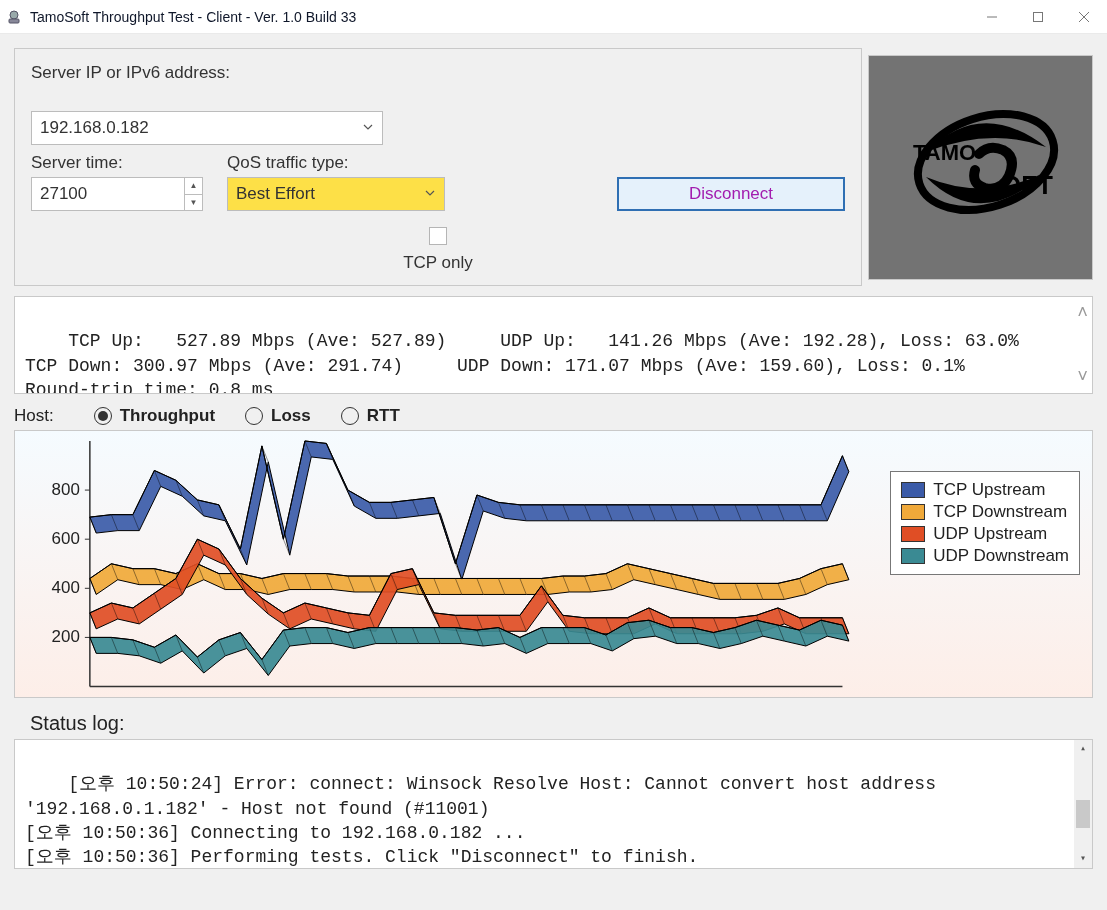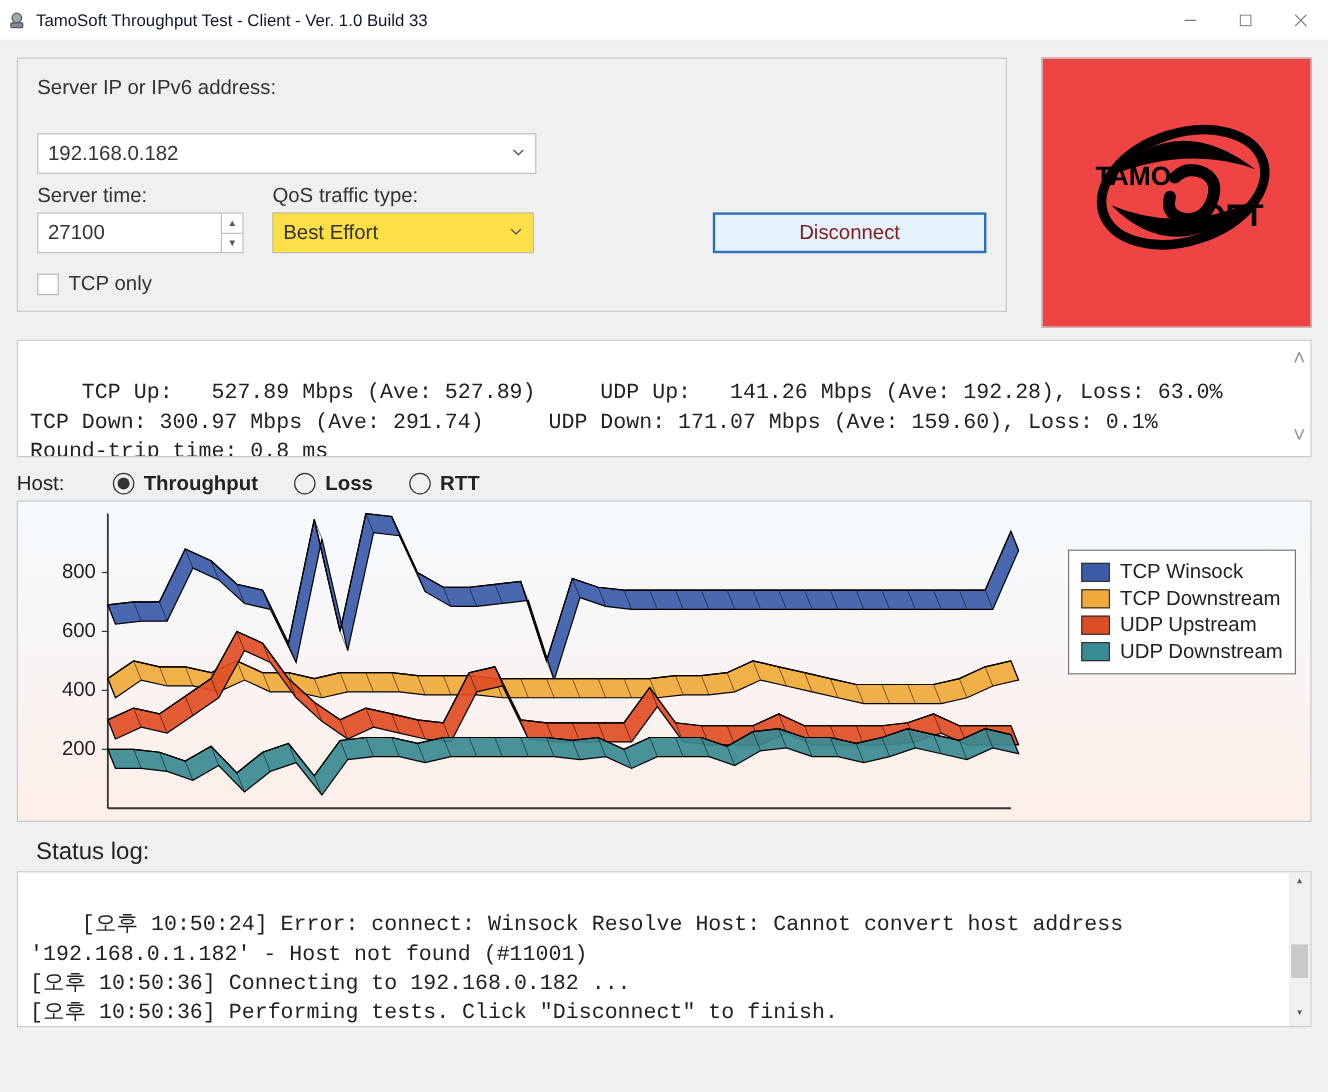--- a/index.html
+++ b/index.html
@@ -42,22 +42,22 @@
 
   
   .client {
     background: #f0f0f0;
     padding: 14px;
     height: 876px;
   }
 
   .top-row {
     display: flex;
-    gap: 29px;
-    align-items: flex-start;
+    gap: 6px;
+    align-items: center;
     margin-bottom: 10px;
   }
 
   .conn-panel {
     flex: 1;
     border: 1px solid #c9c9c9;
     padding: 14px 16px 12px 16px;
     font-size: 17px;
     color: #333;
   }
@@ -70,21 +70,21 @@
   .combo, .num, .select {
     height: 34px;
     border: 1px solid #bcbcbc;
     background: #fff;
     font-size: 17px;
     padding: 0 8px;
     display: flex;
     align-items: center;
     position: relative;
   }
-  .combo { width: 416px; margin-top: 24px; }
+  .combo { width: 352px; margin-top: 24px; }
   .combo .chev {
     position: absolute; right: 8px; top: 50%; transform: translateY(-50%);
     color: #555;
   }
 
   .num { width: 172px; padding-right: 18px; }
   .num .spin {
     position: absolute; right: 0; top: 0; bottom: 0; width: 18px;
     border-left: 1px solid #bcbcbc;
     display: flex; flex-direction: column;
@@ -109,32 +109,32 @@
     width: 228px; height: 34px;
     display: flex; align-items: center; justify-content: center;
     font-size: 17px;
     border: 1px solid #b5b5b5;
     background: #d9d9d9;
     color: #666;
   }
   .btn.active {
     border: 2px solid #2f6fb3;
     background: #e5f1fb;
-    color: #7f1d1d;
-  }
-
-  .chk-row { margin-top: 16px; display: flex; align-items: center; gap: 8px; }
+    color: #a21caf;
+  }
+
+  .chk-row { margin-top: 16px; display: flex; align-items: center; gap: 8px; flex-direction: column; }
   .chk {
     width: 18px; height: 18px; border: 1px solid #b5b5b5; background: #fff;
   }
 
   .logo-panel {
     width: 225px; height: 225px;
     border: 1px solid #c9c9c9;
-    background: #ef4444;
+    background: #737373;
     display: flex; align-items: center; justify-content: center;
   }
   .logo-panel svg { width: 180px; height: 150px; }
 
   
   .stats-box {
     border: 1px solid #c9c9c9;
     background: #fff;
     padding: 8px 10px;
     font-family: "Consolas", "Courier New", monospace;
@@ -482,21 +482,21 @@
         <line x1="742.8285714285714" y1="189.57999999999998" x2="749.2285714285714" y2="205.57999999999998" stroke="#000" stroke-width="0.6" opacity="0.7"></line>
         <line x1="764.3714285714285" y1="194.5" x2="770.7714285714285" y2="210.5" stroke="#000" stroke-width="0.6" opacity="0.7"></line>
         <line x1="785.9142857142857" y1="199.42000000000002" x2="792.3142857142857" y2="215.42000000000002" stroke="#000" stroke-width="0.6" opacity="0.7"></line>
         <line x1="807.4571428571428" y1="189.57999999999998" x2="813.8571428571428" y2="205.57999999999998" stroke="#000" stroke-width="0.6" opacity="0.7"></line>
         <line x1="829" y1="194.5" x2="835.4" y2="210.5" stroke="#000" stroke-width="0.6" opacity="0.7"></line>
         <polyline points="75,206.8 96.54285714285714,206.8 118.08571428571429,209.26000000000002 139.62857142857143,216.64 161.17142857142858,204.34 182.71428571428572,226.48 204.25714285714287,209.26000000000002 225.8,201.88 247.34285714285713,228.94 268.88571428571424,199.42000000000002 290.42857142857144,196.96 311.97142857142853,196.96 333.51428571428573,201.88 355.0571428571429,196.96 376.6,196.96 398.1428571428571,196.96 419.68571428571425,196.96 441.2285714285714,196.96 462.77142857142854,199.42000000000002 484.3142857142857,196.96 505.85714285714283,206.8 527.4,196.96 548.9428571428571,196.96 570.4857142857143,196.96 592.0285714285715,204.34 613.5714285714286,192.04 635.1142857142858,189.57999999999998 656.6571428571428,196.96 678.2,196.96 699.7428571428571,201.88 721.2857142857142,196.96 742.8285714285714,189.57999999999998 764.3714285714285,194.5 785.9142857142857,199.42000000000002 807.4571428571428,189.57999999999998 829,194.5" fill="none" stroke="#000" stroke-width="1"></polyline>
       </svg>
     <div class="legend">
       <div class="row">
           <span class="sw" id="sw0" style="background: rgb(59, 91, 168);"></span>
-          <span>TCP Winsock</span>
+          <span>TCP Upstream</span>
         </div>
       <div class="row">
           <span class="sw" id="sw1" style="background: rgb(240, 169, 58);"></span>
           <span>TCP Downstream</span>
         </div>
       <div class="row">
           <span class="sw" id="sw2" style="background: rgb(224, 78, 37);"></span>
           <span>UDP Upstream</span>
         </div>
       <div class="row">

